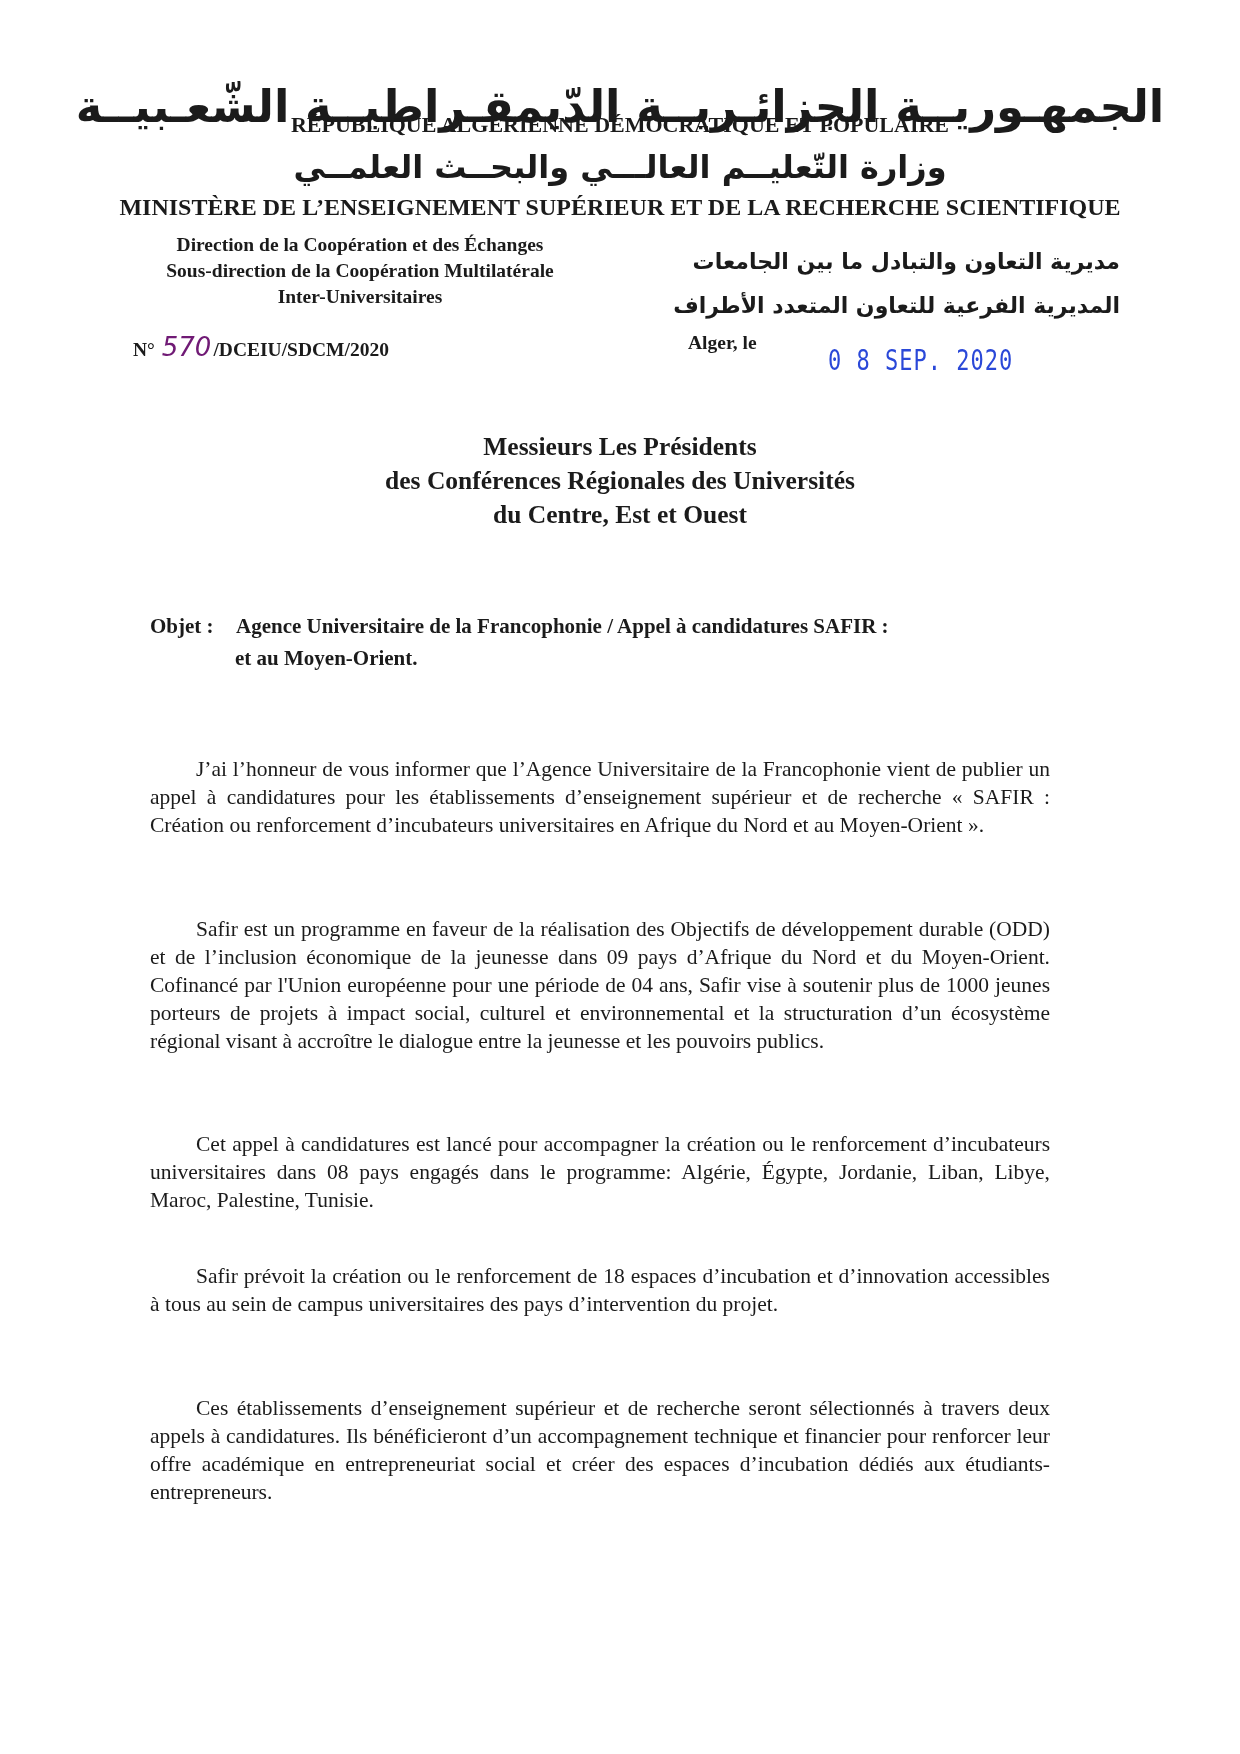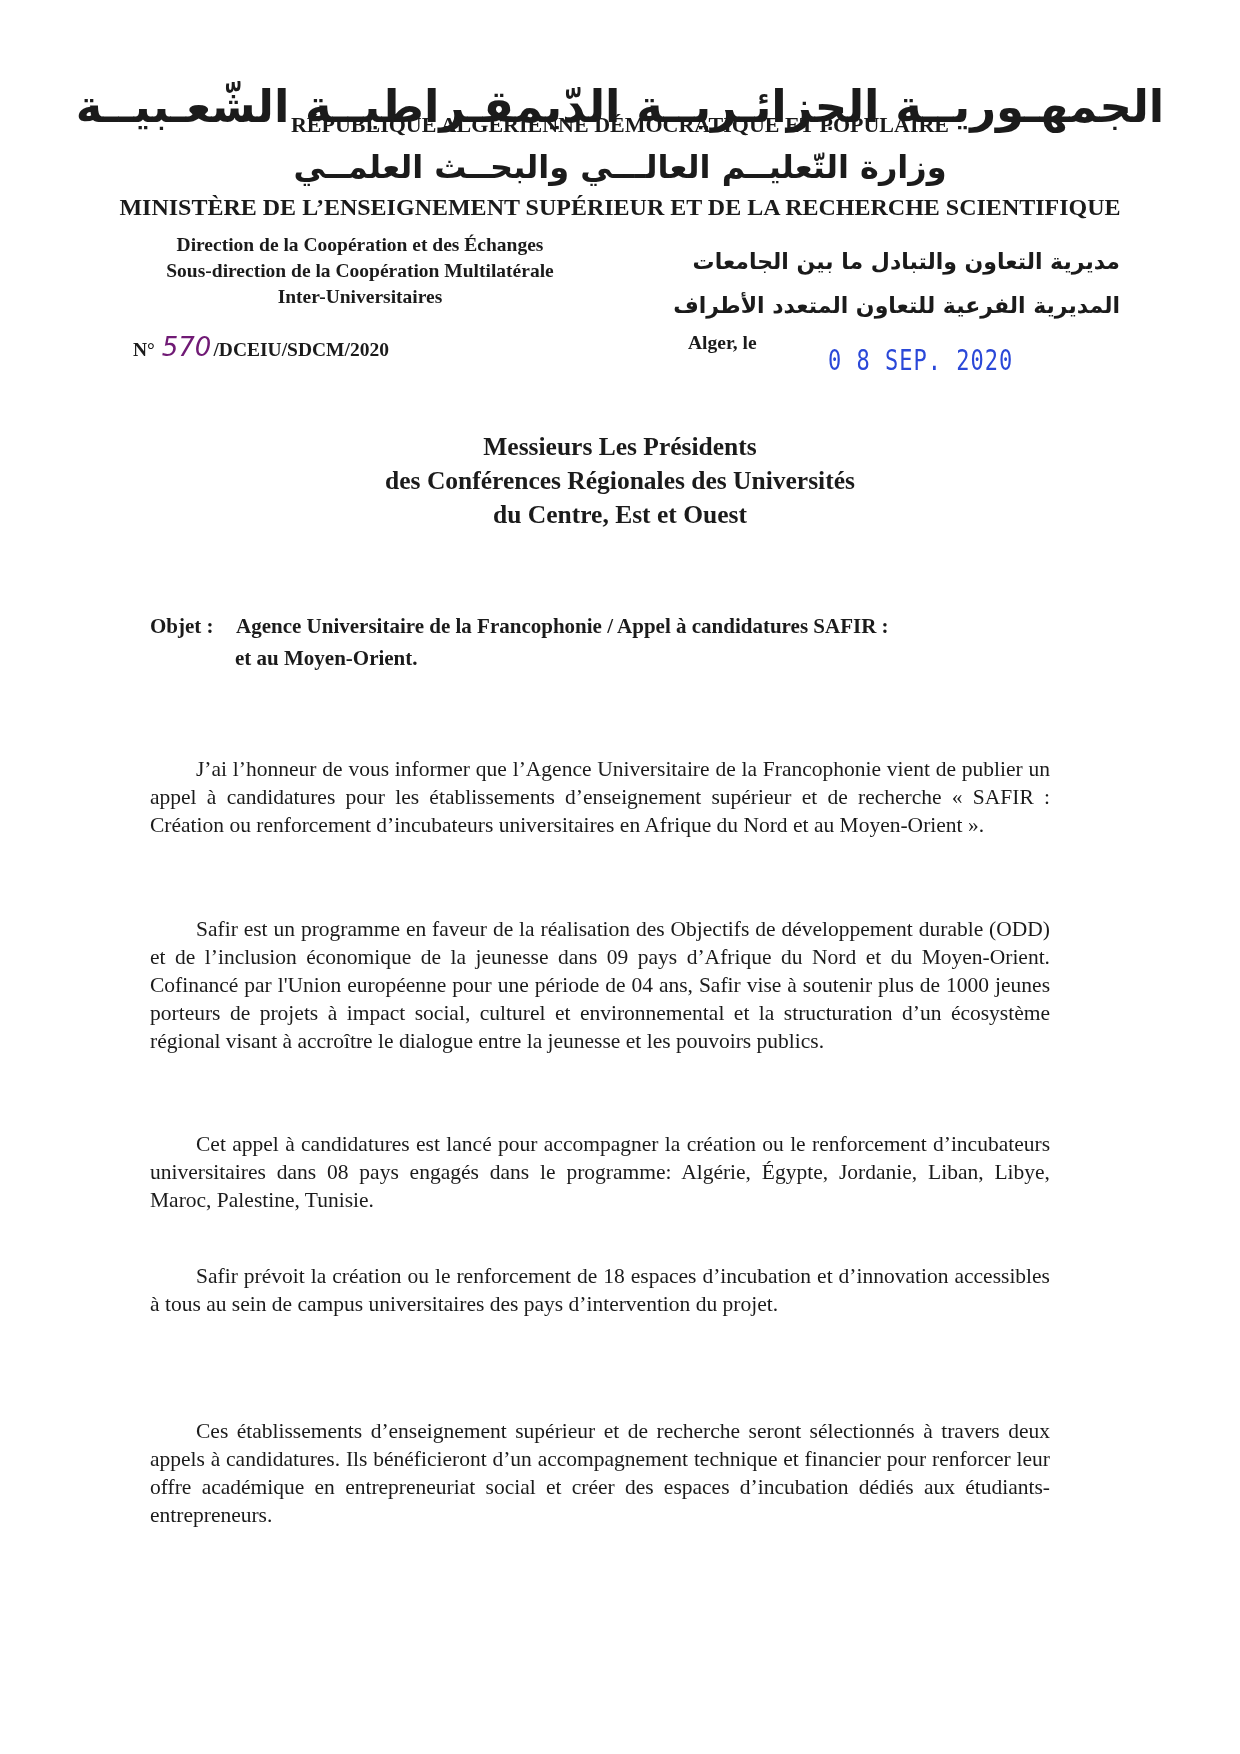--- a/index.html
+++ b/index.html
@@ -23,21 +23,21 @@
   .recipient { top: 430px; font-weight: bold; font-size: 25.5px; line-height: 34px; }
   .objet { left: 150px; top: 610px; width: 900px; font-weight: bold; font-size: 21px; line-height: 32px; }
   .objet .label { display: inline-block; width: 86px; }
   .objet .line2 { padding-left: 85px; }
   .body-text { left: 150px; width: 900px; font-size: 21.5px; line-height: 28px; text-align: justify; }
   .body-text p { margin: 0; text-indent: 46px; }
   .p1 { top: 755px; }
   .p2 { top: 915px; }
   .p3 { top: 1130px; }
   .p4 { top: 1262px; }
-  .p5 { top: 1394px; margin-top: 23px; }
+  .p5 { top: 1394px; }
 </style>
 </head>
 <body>
 
 <div class="abs center arabic hdr-ar1">الجمهـوريــة الجزائـريــة الدّيمقـراطيــة الشّعـبيــة</div>
 <div class="abs center hdr-fr1">RÉPUBLIQUE ALGÉRIENNE DÉMOCRATIQUE ET POPULAIRE</div>
 <div class="abs center arabic hdr-ar2">وزارة التّعليــم العالـــي والبحــث العلمــي</div>
 <div class="abs center hdr-fr2">MINISTÈRE DE L’ENSEIGNEMENT SUPÉRIEUR ET DE LA RECHERCHE SCIENTIFIQUE</div>
 
 <div class="abs dir-left">

